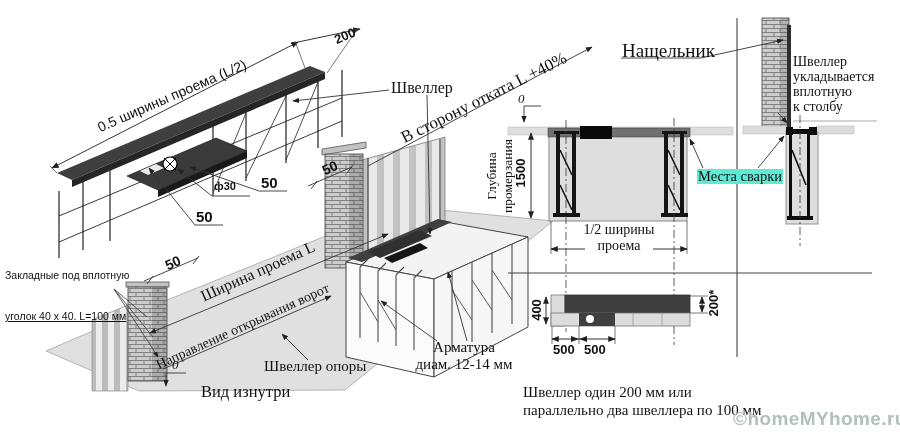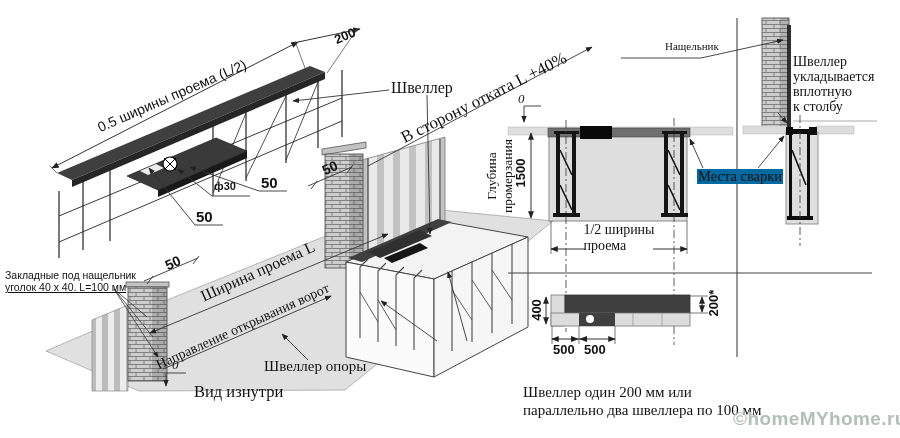--- a/index.html
+++ b/index.html
@@ -5,21 +5,21 @@
   html,body{margin:0;padding:0;background:#fff;}
   #stage{position:relative;width:900px;height:438px;background:#ffffff;overflow:hidden;
          font-family:"Liberation Serif",serif;color:#111;}
   #art{position:absolute;left:0;top:0;}
   .lbl{position:absolute;white-space:nowrap;line-height:1.05;}
   .serif{font-family:"Liberation Serif",serif;}
   .sans{font-family:"Liberation Sans",sans-serif;}
   .pre{white-space:pre-line;}
   .ctr{transform:translate(-50%,-50%) rotate(var(--r,0deg));transform-origin:center;}
   .cx{transform:translateX(-50%);}
-  .u{text-decoration:underline;}
+  .u{text-decoration:underline;margin-top:29px;}
   .it{font-style:italic;}
   .b6{font-weight:600;}
   .watermark{font-family:"Liberation Sans",sans-serif;font-weight:bold;
              color:var(--c-watermark-gray,#b6c0bb);letter-spacing:.4px;}
 </style>
 </head>
 <body>
 
 <div id="stage">
 
@@ -198,38 +198,40 @@
 <div class="lbl sans ctr b6" style="left:345px;top:36px;--r:-23.5deg;font-size:13px;">200</div>
 <div class="lbl serif" style="left:391px;top:80px;font-size:16px;">Швеллер</div>
 <div class="lbl sans b6" style="left:214px;top:181px;font-size:11px;">ф30</div>
 <div class="lbl sans b6" style="left:261px;top:175px;font-size:15px;">50</div>
 <div class="lbl sans b6" style="left:196px;top:209px;font-size:15px;">50</div>
 <div class="lbl sans b6 ctr" style="left:173px;top:263px;--r:-23.5deg;font-size:14px;">50</div>
 <div class="lbl sans b6 ctr" style="left:330px;top:168px;--r:-23.5deg;font-size:14px;">50</div>
 
 <div class="lbl serif ctr" style="left:484px;top:98px;--r:-26.5deg;font-size:17px;">В сторону отката L +40%</div>
 
-<div class="lbl sans" style="left:5px;top:270px;font-size:10.5px;">Закладные под нащельник</div>
+<div class="lbl sans" style="left:5px;top:270px;font-size:10.5px;">Закладные под вплотную</div>
 <div class="lbl sans u" style="left:5px;top:282px;font-size:10.5px;">уголок 40 х 40. L=100 мм</div>
 
 <div class="lbl serif ctr" style="left:258px;top:272px;--r:-24.5deg;font-size:16px;">Ширина проема L</div>
 <div class="lbl serif ctr" style="left:243px;top:327px;--r:-24.5deg;font-size:14px;">Направление открывания ворот</div>
 <div class="lbl serif" style="left:264px;top:359px;font-size:15px;">Швеллер опоры</div>
-<div class="lbl serif" style="left:194px;top:383px;font-size:16.5px;">Вид изнутри</div>
+<div class="lbl serif pre cx" style="left:464px;top:339px;font-size:15px;text-align:center;line-height:1.12;">Арматура
+диам. 12-14 мм</div>
+<div class="lbl serif" style="left:201px;top:383px;font-size:16.5px;">Вид изнутри</div>
 <div class="lbl serif it" style="left:172px;top:358px;font-size:13px;">0</div>
 
 <div class="lbl serif it" style="left:518px;top:92px;font-size:13px;">0</div>
 <div class="lbl serif pre ctr" style="left:500px;top:176px;--r:-90deg;font-size:13.5px;text-align:center;line-height:1.15;">Глубина
 промерзания</div>
 <div class="lbl sans b6 ctr" style="left:521px;top:173px;--r:-90deg;font-size:13px;">1500</div>
-<div class="lbl serif pre ctr" style="left:619px;top:238px;--r:0deg;font-size:14px;text-align:left;line-height:1.15;">1/2 ширины
+<div class="lbl serif pre ctr" style="left:619px;top:238px;--r:0deg;font-size:14px;text-align:center;line-height:1.15;">1/2 ширины
 проема</div>
-<div class="lbl serif" style="left:697px;top:169px;font-size:14.5px;background:#0369a1;padding:0 1px;">Места сварки</div>
-
-<div class="lbl serif" style="left:622px;top:41px;font-size:11px;margin-left:43px;">Нащельник</div>
+<div class="lbl serif" style="left:697px;top:169px;font-size:14.5px;background:#5eead4;padding:0 1px;">Места сварки</div>
+
+<div class="lbl serif" style="left:622px;top:41px;font-size:19px;">Нащельник</div>
 <div class="lbl serif pre" style="left:793px;top:54px;font-size:14px;line-height:1.08;">Швеллер
 укладывается
 вплотную
 к столбу</div>
 
 <div class="lbl sans b6 ctr" style="left:537px;top:310px;--r:-90deg;font-size:13px;">400</div>
 <div class="lbl sans b6" style="left:553px;top:343px;font-size:13px;">500</div>
 <div class="lbl sans b6" style="left:584px;top:343px;font-size:13px;">500</div>
 <div class="lbl sans b6 ctr" style="left:714px;top:303px;--r:-90deg;font-size:13px;">200*</div>
 <div class="lbl serif pre" style="left:523px;top:358px;font-size:15px;line-height:1.22;margin-top:25px;">Швеллер один 200 мм или

